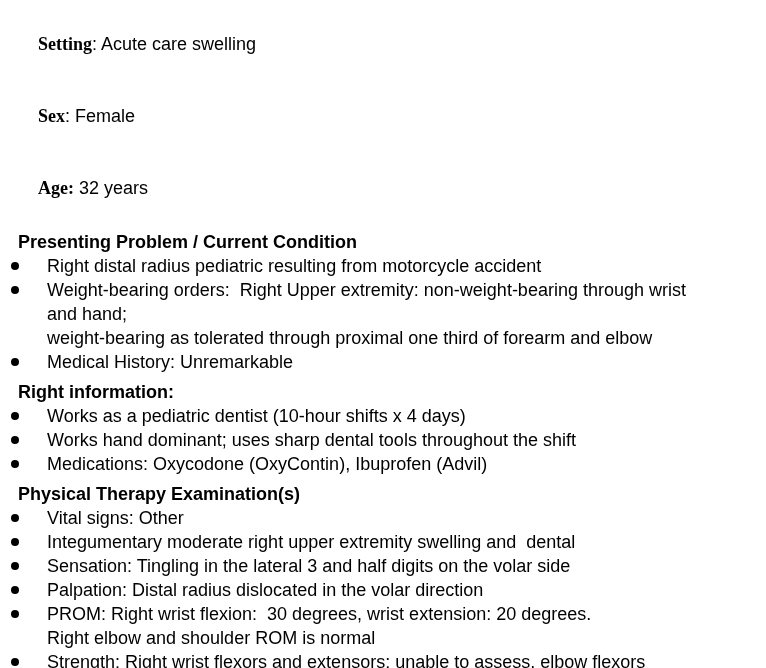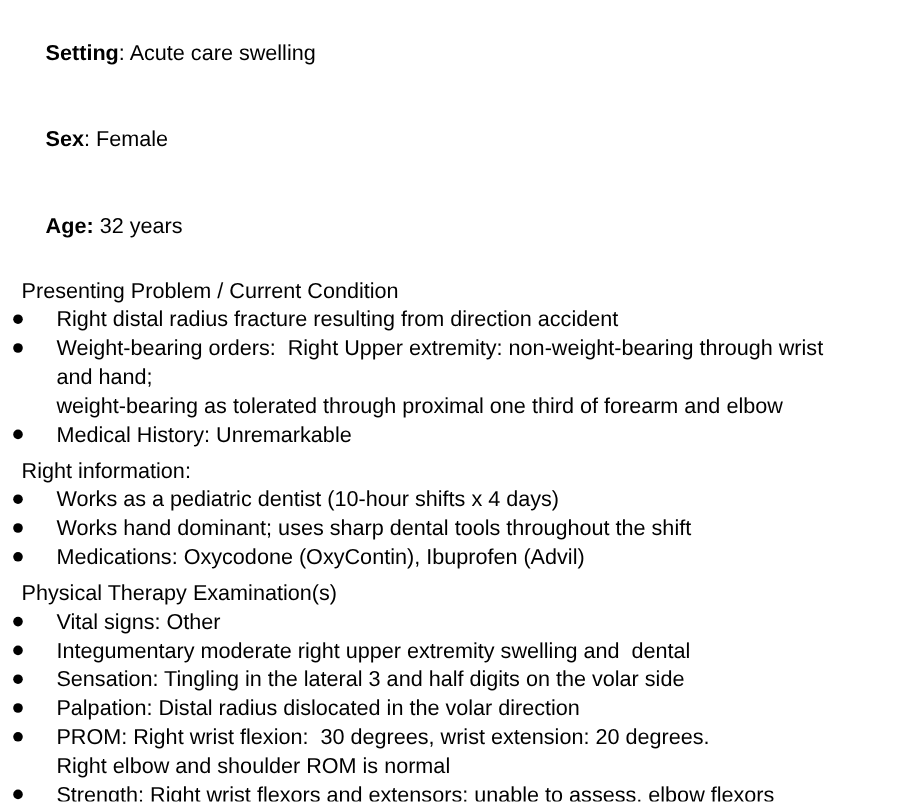--- a/index.html
+++ b/index.html
@@ -19,24 +19,25 @@
   .page {
     padding-top: 8px;
     width: 766px;
   }
   .field {
     padding-left: 18px;
     white-space: pre-wrap;
   }
   .field .label {
     font-weight: bold;
+    font-family: Liberation Serif, serif;
   }
   .heading {
     padding-left: 18px;
-    font-weight: normal;
+    font-weight: bold;
     margin-top: 6px;
     white-space: pre-wrap;
   }
   ul.bullets {
     list-style: none;
     margin: 0;
     padding: 0;
   }
   li.li {
     display: flex;
@@ -70,21 +71,21 @@
   </div>
 
   <div class="field">
     <span class="label">Age:</span><span> </span><span>32 years</span>
   </div>
 
   <div class="heading">Presenting Problem / Current Condition</div>
   <ul class="bullets">
     <li class="li">
       <span class="dot"></span>
-      <span class="txt">Right distal radius fracture resulting from direction accident</span>
+      <span class="txt">Right distal radius pediatric resulting from motorcycle accident</span>
     </li>
     <li class="li">
       <span class="dot"></span>
       <span class="txt">Weight-bearing orders:  Right Upper extremity: non-weight-bearing through wrist
 and hand;
 weight-bearing as tolerated through proximal one third of forearm and elbow</span>
     </li>
     <li class="li">
       <span class="dot"></span>
       <span class="txt">Medical History: Unremarkable</span>

